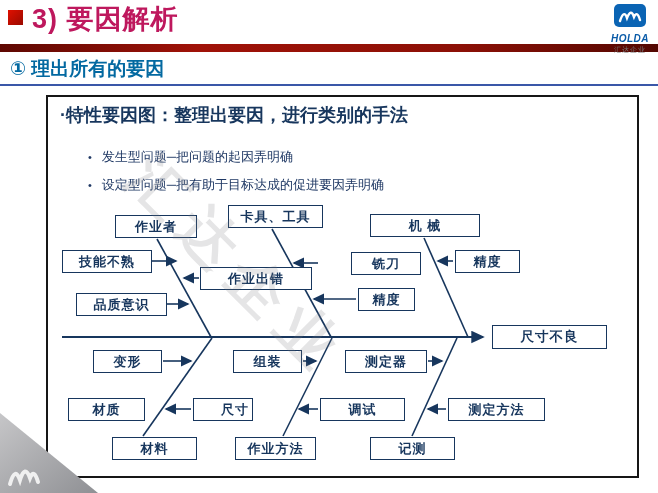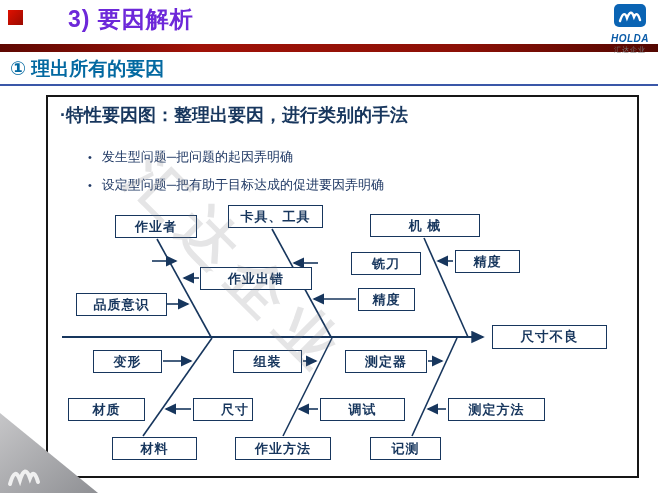--- a/index.html
+++ b/index.html
@@ -3,22 +3,22 @@
 <meta charset="utf-8">
 <style>
   html,body{margin:0;padding:0;background:#fff;}
   #slide{
     position:relative;width:658px;height:493px;background:#ffffff;overflow:hidden;
     font-family:"Liberation Sans","DejaVu Sans",sans-serif;
   }
   
   .red-square{position:absolute;left:8px;top:10px;width:15px;height:15px;
     background:linear-gradient(135deg,#e01000,#9a0a00);}
-  .slide-title{position:absolute;left:32px;top:2px;font-size:23px;font-weight:bold;color:#6d28d9;
-    letter-spacing:1px;line-height:34px;margin-left:36px;}
+  .slide-title{position:absolute;left:32px;top:2px;font-size:27px;font-weight:bold;color:#be185d;
+    letter-spacing:1px;line-height:34px;}
   .maroon-bar{position:absolute;left:0;top:44px;width:658px;height:8px;
     background:linear-gradient(90deg,#5e0802,#a01208 30%,#8c1006 70%,#530701);}
   .subtitle{position:absolute;left:10px;top:56px;font-size:19px;font-weight:bold;color:#0369a1;
     line-height:26px;}
   .blue-underline{position:absolute;left:0;top:84px;width:658px;height:0;border-top:2px solid #3a57a8;}
   
   .logo{position:absolute;left:604px;top:3px;width:52px;text-align:center;z-index:6;}
   .logo-brand{font-size:10px;font-weight:bold;font-style:italic;color:#0a5ba8;letter-spacing:.5px;margin-top:1px;}
   .logo-company{font-size:7px;color:#777;margin-top:1px;letter-spacing:1px;}
   
@@ -102,38 +102,39 @@
     <line x1="303" y1="361" x2="316" y2="361" stroke="#17365D" stroke-width="1.6" marker-end="url(#arr)"></line>
     <line x1="318" y1="409" x2="299" y2="409" stroke="#17365D" stroke-width="1.6" marker-end="url(#arr)"></line>
     <line x1="428" y1="361" x2="442" y2="361" stroke="#17365D" stroke-width="1.6" marker-end="url(#arr)"></line>
     <line x1="446" y1="409" x2="428" y2="409" stroke="#17365D" stroke-width="1.6" marker-end="url(#arr)"></line>
   </svg>
 
   <div class="fb-box" style="left:115px;top:215px;width:82px;">作业者</div>
   <div class="fb-box" style="left:228px;top:205px;width:95px;">卡具、工具</div>
   <div class="fb-box" style="left:370px;top:214px;width:110px;">机  械</div>
 
+  <div class="fb-box" style="left:62px;top:250px;width:90px;">技能不熟</div>
   <div class="fb-box" style="left:200px;top:267px;width:112px;">作业出错</div>
   <div class="fb-box" style="left:76px;top:293px;width:91px;">品质意识</div>
   <div class="fb-box" style="left:320px;top:252px;width:70px;margin-left:31px;">铣刀</div>
   <div class="fb-box" style="left:455px;top:250px;width:65px;">精度</div>
   <div class="fb-box" style="left:358px;top:288px;width:57px;">精度</div>
 
   <div class="fb-box fb-effect" style="left:492px;top:325px;width:115px;">尺寸不良</div>
 
   <div class="fb-box" style="left:93px;top:350px;width:69px;">变形</div>
   <div class="fb-box" style="left:233px;top:350px;width:69px;">组装</div>
   <div class="fb-box" style="left:345px;top:350px;width:82px;">测定器</div>
   <div class="fb-box" style="left:68px;top:398px;width:77px;">材质</div>
   <div class="fb-box" style="left:193px;top:398px;width:60px;padding-left:24px;">尺寸</div>
   <div class="fb-box" style="left:320px;top:398px;width:85px;">调试</div>
   <div class="fb-box" style="left:448px;top:398px;width:97px;">测定方法</div>
   <div class="fb-box" style="left:100px;top:437px;width:85px;margin-left:12px;">材料</div>
-  <div class="fb-box" style="left:235px;top:437px;width:96px;">作业方法</div>
-  <div class="fb-box" style="left:370px;top:437px;width:71px;">记测</div>
+  <div class="fb-box" style="left:235px;top:437px;width:81px;">作业方法</div>
+  <div class="fb-box" style="left:370px;top:437px;width:85px;">记测</div>
 
   <div class="watermark">汇达企业</div>
 
   <svg class="corner-svg" width="100" height="85" viewBox="0 0 100 85">
     <defs>
       <linearGradient id="gg" x1="0" y1="0" x2="1" y2="1">
         <stop offset="0" stop-color="#c6c6c8"></stop>
         <stop offset="1" stop-color="#8f9094"></stop>
       </linearGradient>
     </defs>

